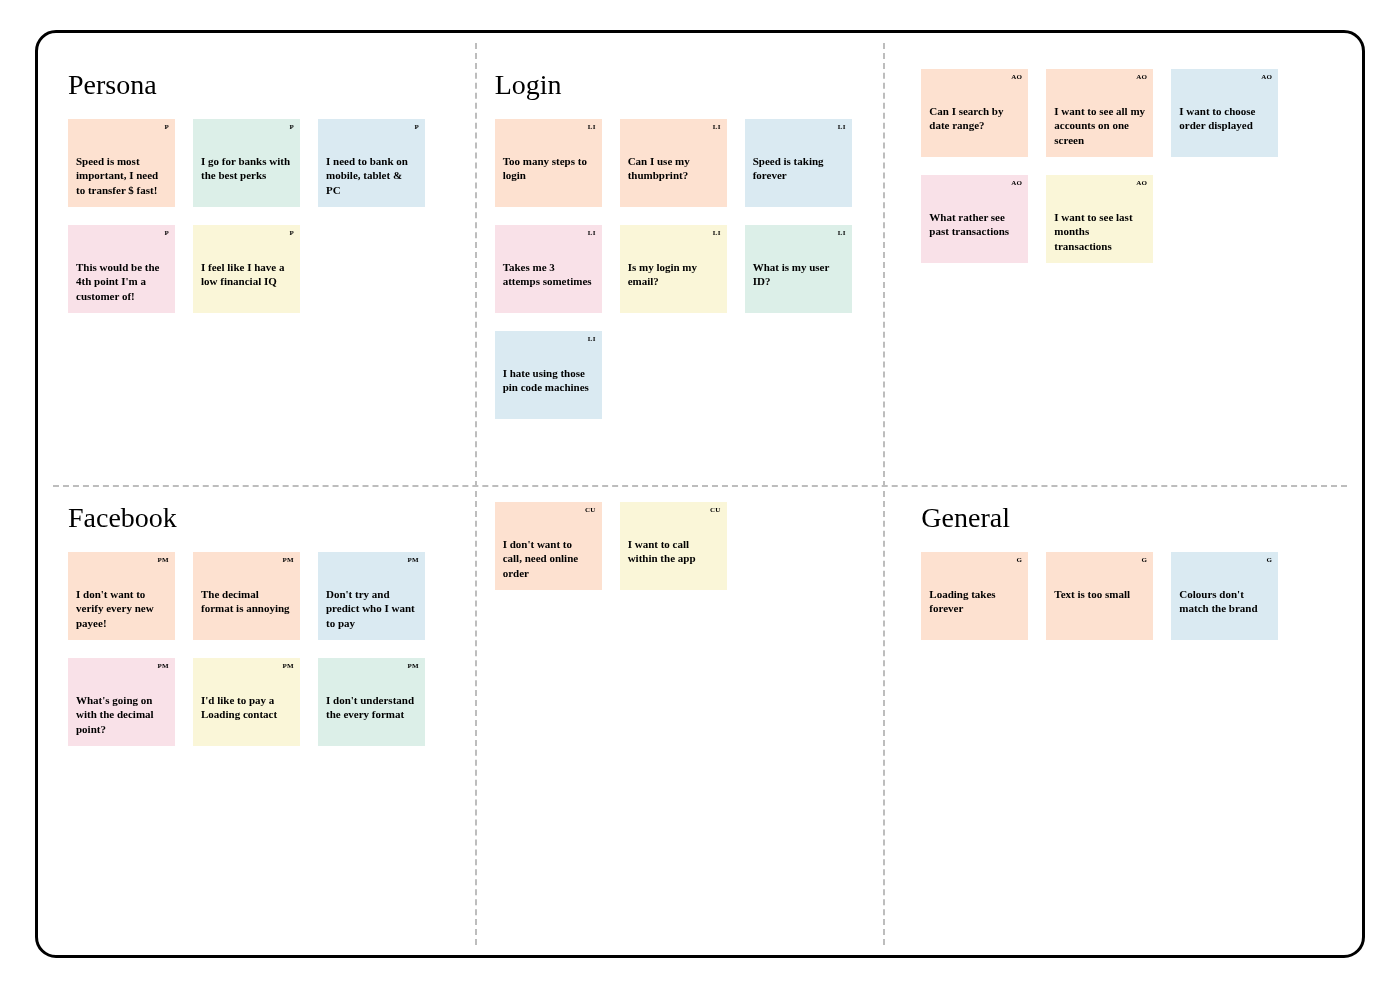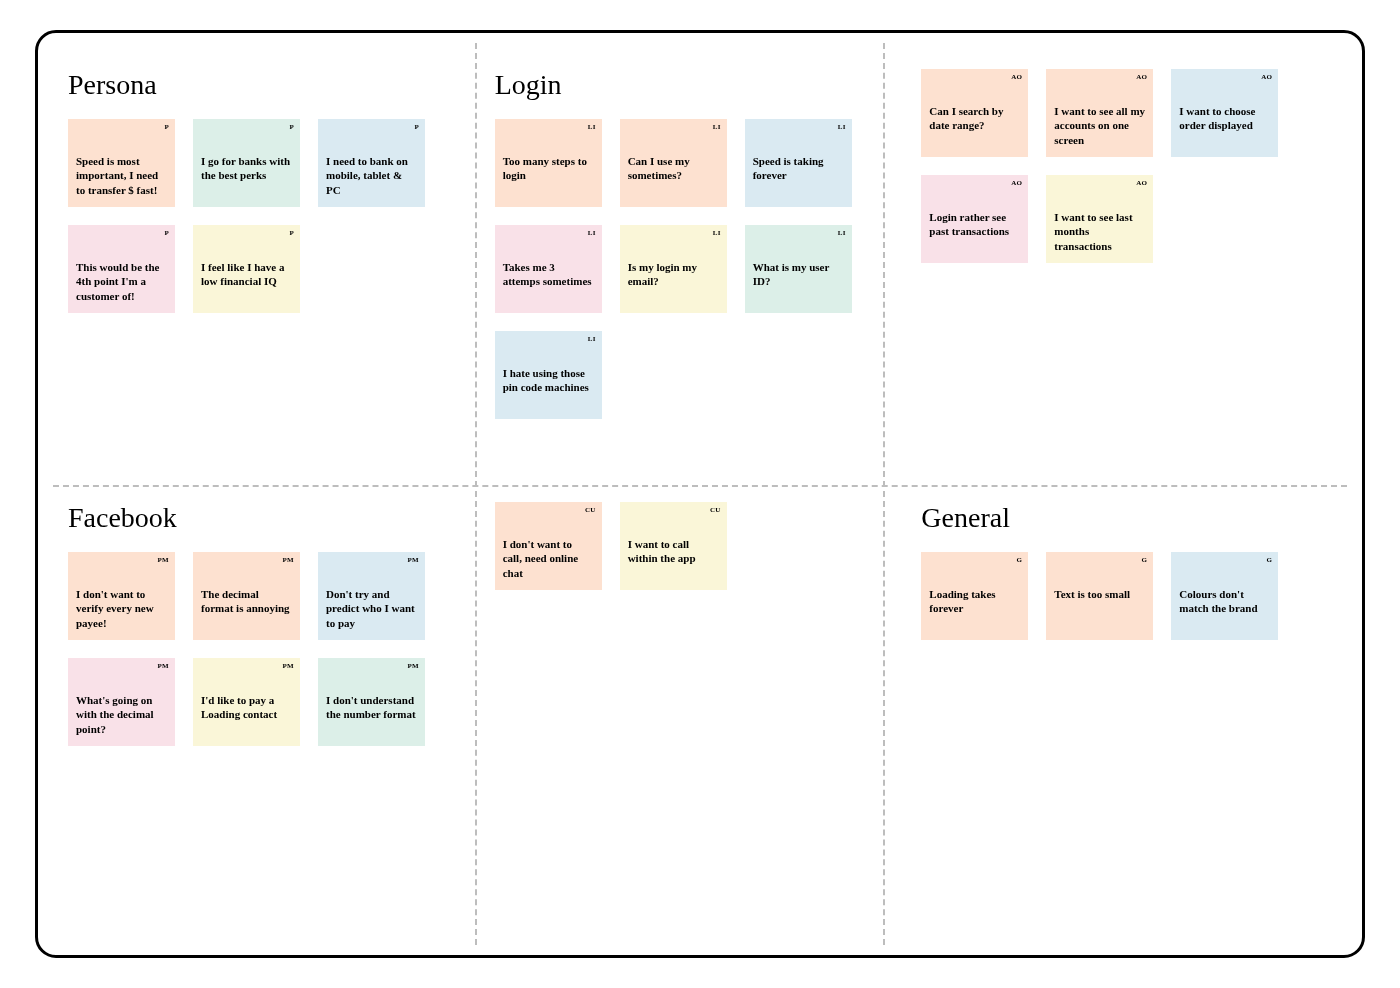--- a/index.html
+++ b/index.html
@@ -108,21 +108,21 @@
 
     <div class="section">
       <div class="section-title">Login</div>
       <div class="notes-grid">
         <div class="note c-peach">
           <span class="tag">LI</span>
           <span class="text">Too many steps to login</span>
         </div>
         <div class="note c-peach">
           <span class="tag">LI</span>
-          <span class="text">Can I use my sometimes?</span>
+          <span class="text">Can I use my thumbprint?</span>
         </div>
         <div class="note c-blue">
           <span class="tag">LI</span>
           <span class="text">Speed is taking forever</span>
         </div>
         <div class="note c-pink">
           <span class="tag">LI</span>
           <span class="text">Takes me 3 attemps sometimes</span>
         </div>
         <div class="note c-butter">
@@ -149,21 +149,21 @@
         <div class="note c-peach">
           <span class="tag">AO</span>
           <span class="text">I want to see all my accounts on one screen</span>
         </div>
         <div class="note c-blue">
           <span class="tag">AO</span>
           <span class="text">I want to choose order displayed</span>
         </div>
         <div class="note c-pink">
           <span class="tag">AO</span>
-          <span class="text">Login rather see past transactions</span>
+          <span class="text">What rather see past transactions</span>
         </div>
         <div class="note c-butter">
           <span class="tag">AO</span>
           <span class="text">I want to see last months transactions</span>
         </div>
       </div>
     </div>
 
     <div class="section">
       <div class="section-title">Facebook</div>
@@ -183,30 +183,30 @@
         <div class="note c-pink">
           <span class="tag">PM</span>
           <span class="text">What's going on with the decimal point?</span>
         </div>
         <div class="note c-butter">
           <span class="tag">PM</span>
           <span class="text">I'd like to pay a Loading contact</span>
         </div>
         <div class="note c-mint">
           <span class="tag">PM</span>
-          <span class="text">I don't understand the number format</span>
+          <span class="text">I don't understand the every format</span>
         </div>
       </div>
     </div>
 
     <div class="section">
       <div class="notes-grid">
         <div class="note c-peach">
           <span class="tag">CU</span>
-          <span class="text">I don't want to call, need online chat</span>
+          <span class="text">I don't want to call, need online order</span>
         </div>
         <div class="note c-butter">
           <span class="tag">CU</span>
           <span class="text">I want to call within the app</span>
         </div>
       </div>
     </div>
 
     <div class="section">
       <div class="section-title">General</div>

